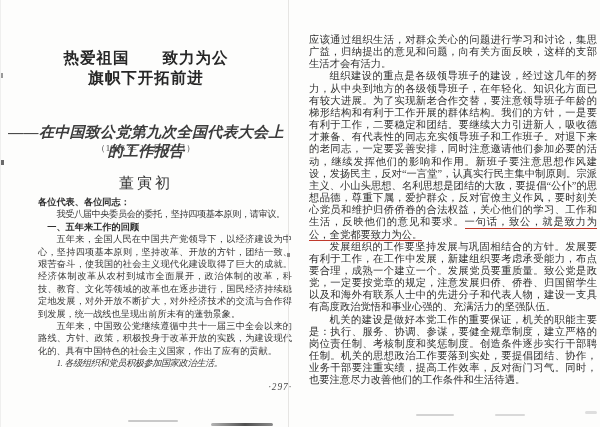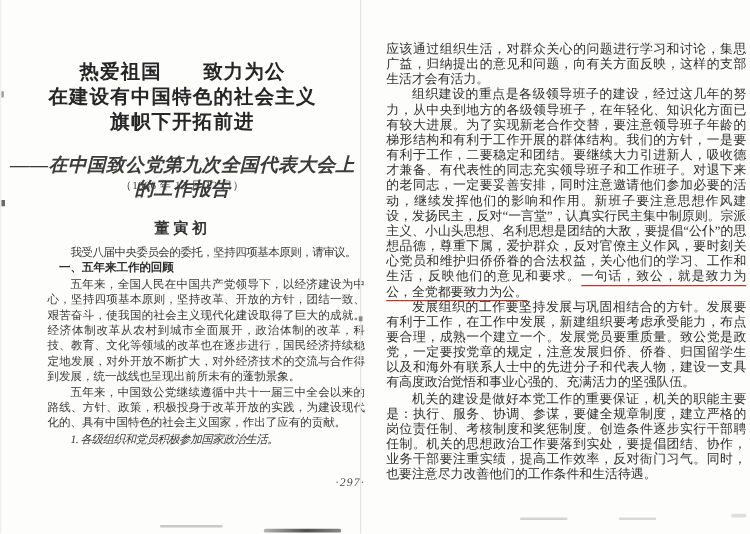--- a/index.html
+++ b/index.html
@@ -11,21 +11,21 @@
   
   .page-left { position:absolute; left:0; top:0; width:292px; height:427px; }
   .title-block { position:absolute; left:10px; top:48px; width:272px; text-align:center;
     font-family:"Liberation Sans", sans-serif; font-weight:700; color:#262626; }
   .title-line { font-size:15.5px; line-height:20px; letter-spacing:1px; }
   .subtitle { position:absolute; left:6px; top:123px; width:280px; text-align:center;
     font-style:italic; font-weight:600; font-size:15px; color:#3c3c3c; letter-spacing:0.3px; }
   .report-date { position:absolute; left:10px; top:143px; width:272px; text-align:center;
     font-size:8.8px; color:#444; letter-spacing:0.5px; }
   .author { position:absolute; left:10px; top:174px; width:272px; text-align:center;
-    font-size:12px; color:#333; letter-spacing:3px;font-weight:bold; }
+    font-size:15px; color:#333; letter-spacing:3px; }
   .body-left { position:absolute; left:38px; top:196px; width:254px;
     font-size:9.2px; line-height:12.4px; text-align:justify; color:#383838; }
   .body-left p { margin:0; }
   .salutation { font-weight:700; color:#2e2e2e; }
   .heading { font-weight:700; text-indent:1em; color:#2e2e2e; }
   .indent { text-indent:2em; }
   .one-line { white-space:nowrap; letter-spacing:-0.4px; }
   .tighter { letter-spacing:-0.55px; }
   .item { font-style:italic; }
   
@@ -53,28 +53,28 @@
   .edge-line { left:0; top:0; width:1px; height:427px; background:#efefee; filter:none; }
 </style>
 </head>
 <body>
 
 <div class="canvas">
 
   <section class="page-left">
     <div class="title-block">
       <div class="title-line">热爱祖国　　致力为公</div>
-      <div class="title-line">在建设有中国特色的社会主义</div>
       <div class="title-line">旗帜下开拓前进</div>
     </div>
     <div class="subtitle">——在中国致公党第九次全国代表大会上的工作报告</div>
     <div class="report-date">（1986 年 12 月 12 日）</div>
     <div class="author">董寅初</div>
 
     <div class="body-left">
+      <p class="salutation">各位代表、各位同志：</p>
       <p class="indent one-line">我受八届中央委员会的委托，坚持四项基本原则，请审议。</p>
       <p class="heading">一、五年来工作的回顾</p>
       <p class="indent">五年来，全国人民在中国共产党领导下，以经济建设为中心，坚持四项基本原则，坚持改革、开放的方针，团结一致、艰苦奋斗，使我国的社会主义现代化建设取得了巨大的成就。经济体制改革从农村到城市全面展开，政治体制的改革，科技、教育、文化等领域的改革也在逐步进行，国民经济持续稳定地发展，对外开放不断扩大，对外经济技术的交流与合作得到发展，统一战线也呈现出前所未有的蓬勃景象。</p>
       <p class="indent">五年来，中国致公党继续遵循中共十一届三中全会以来的路线、方针、政策，积极投身于改革开放的实践，为建设现代化的、具有中国特色的社会主义国家，作出了应有的贡献。</p>
       <p class="indent item one-line">1. 各级组织和党员积极参加国家政治生活。</p>
     </div>
 
     <div class="pageno pageno-left">·297·</div>
   </section>
 

